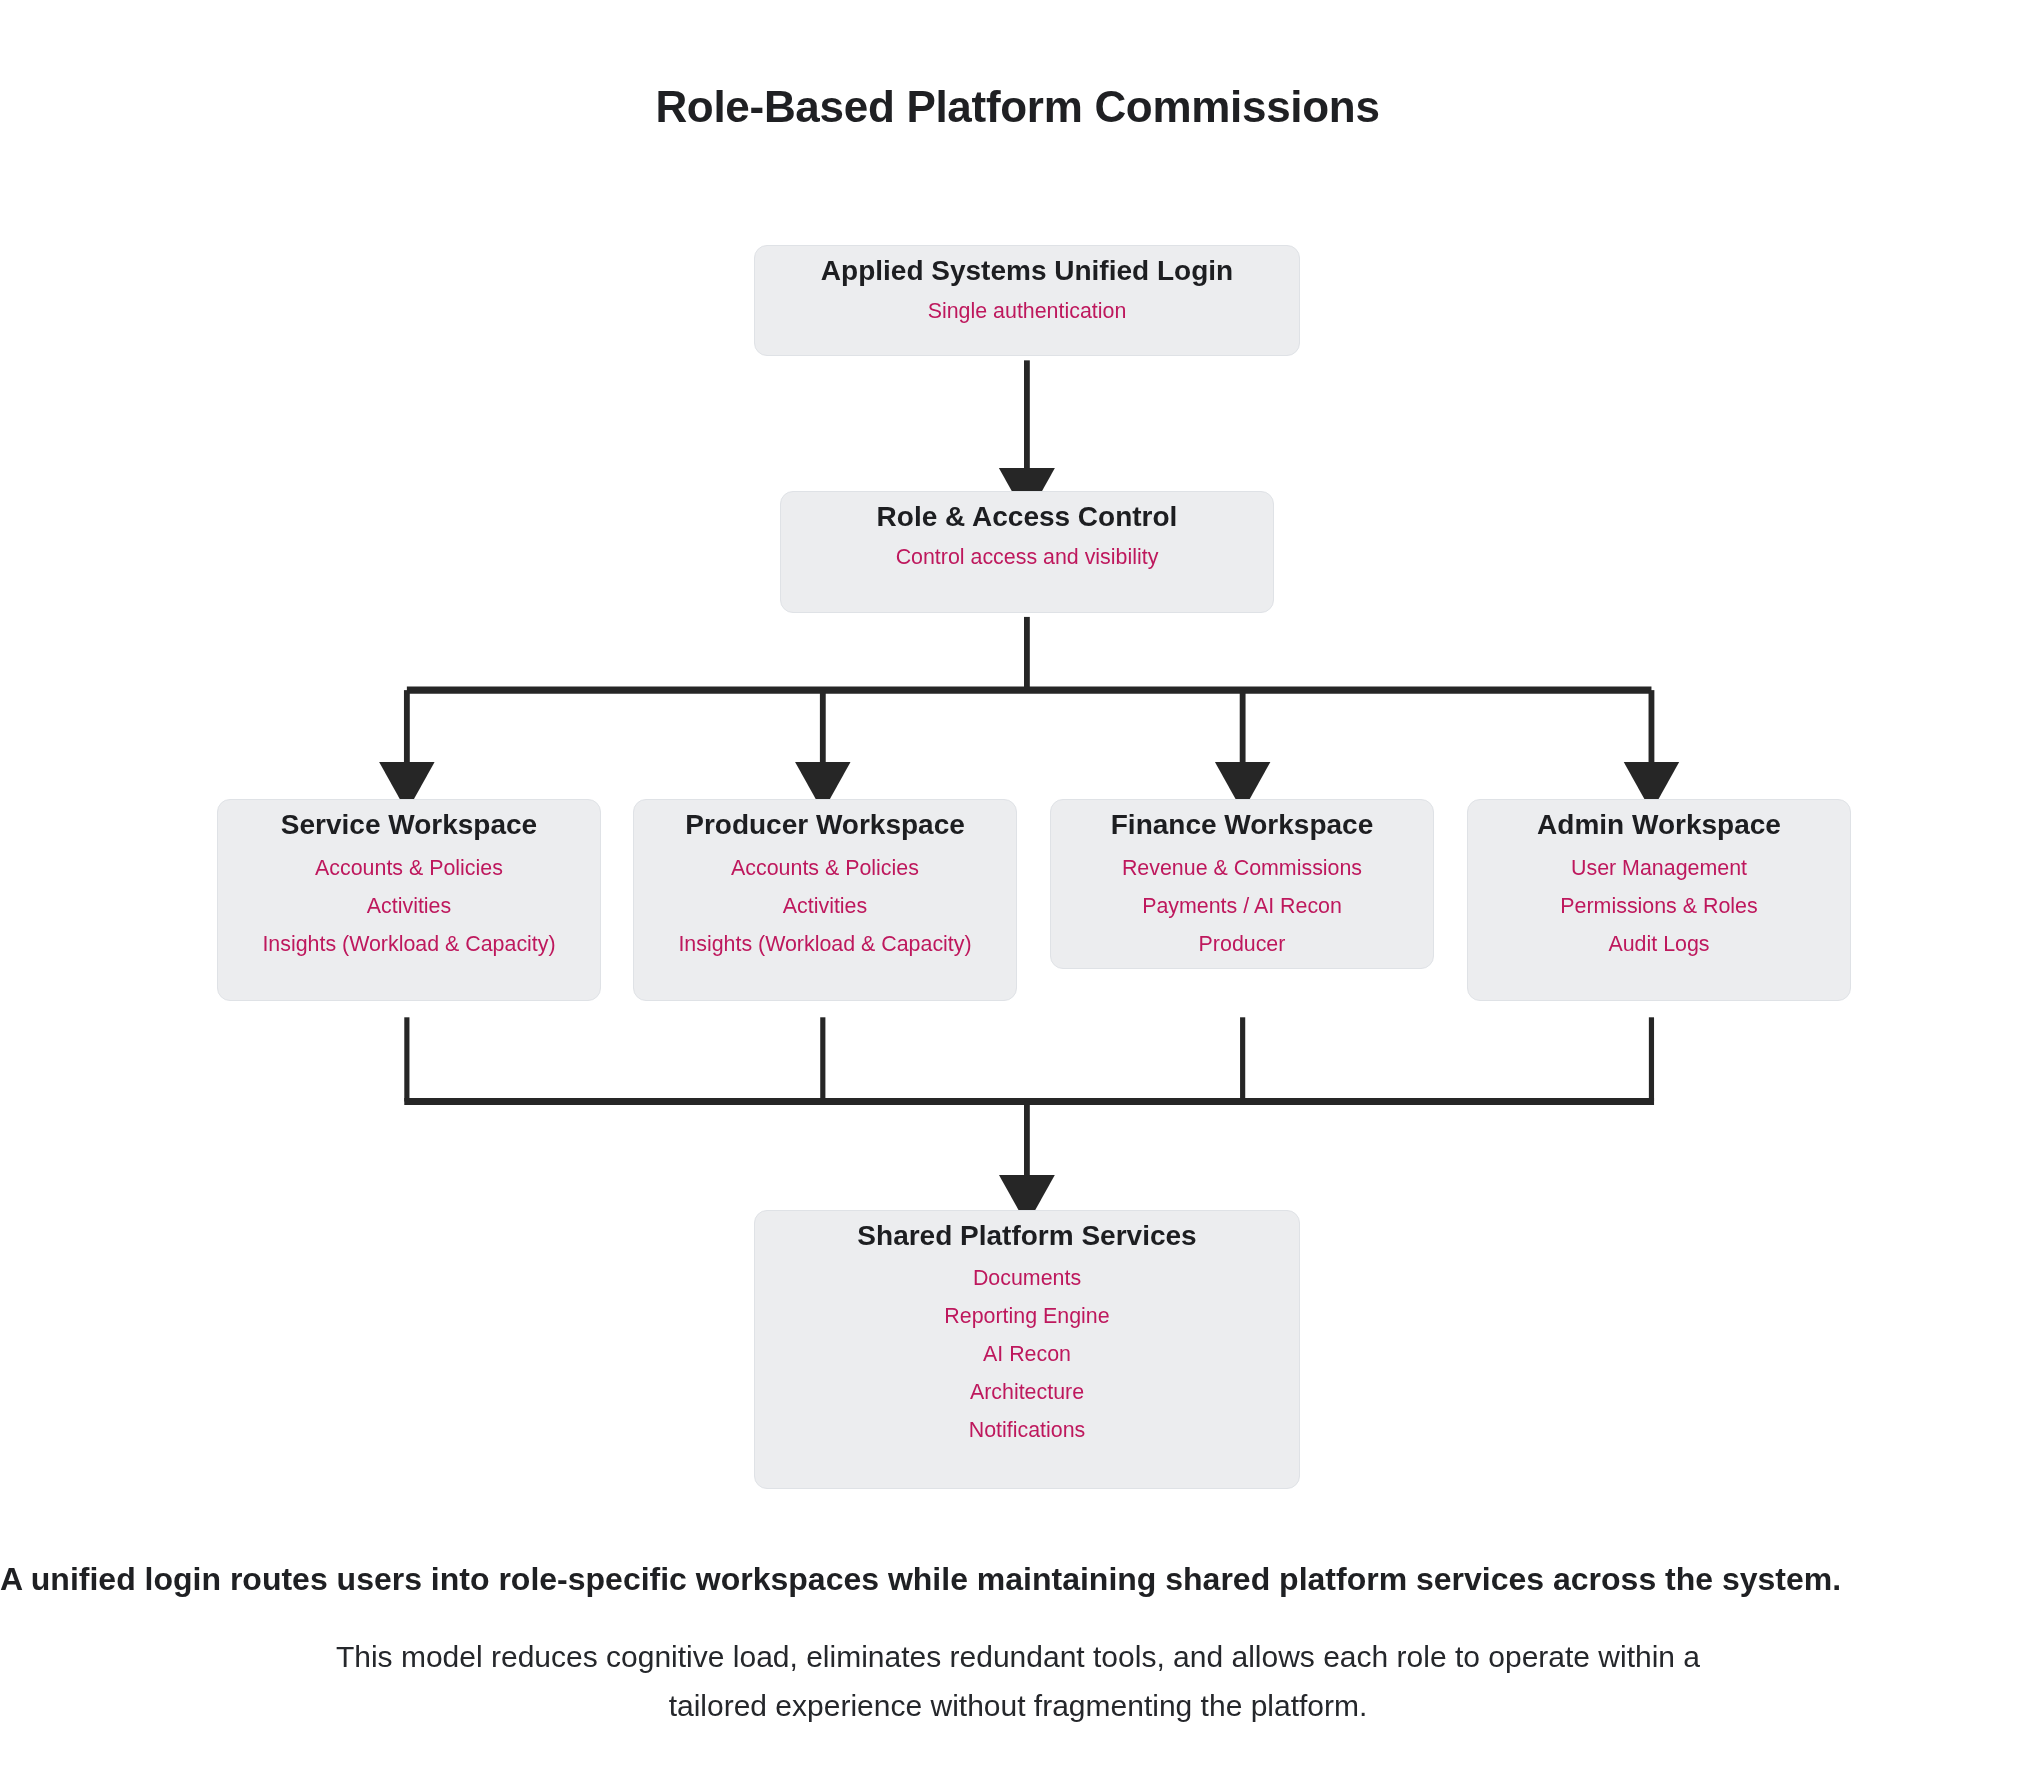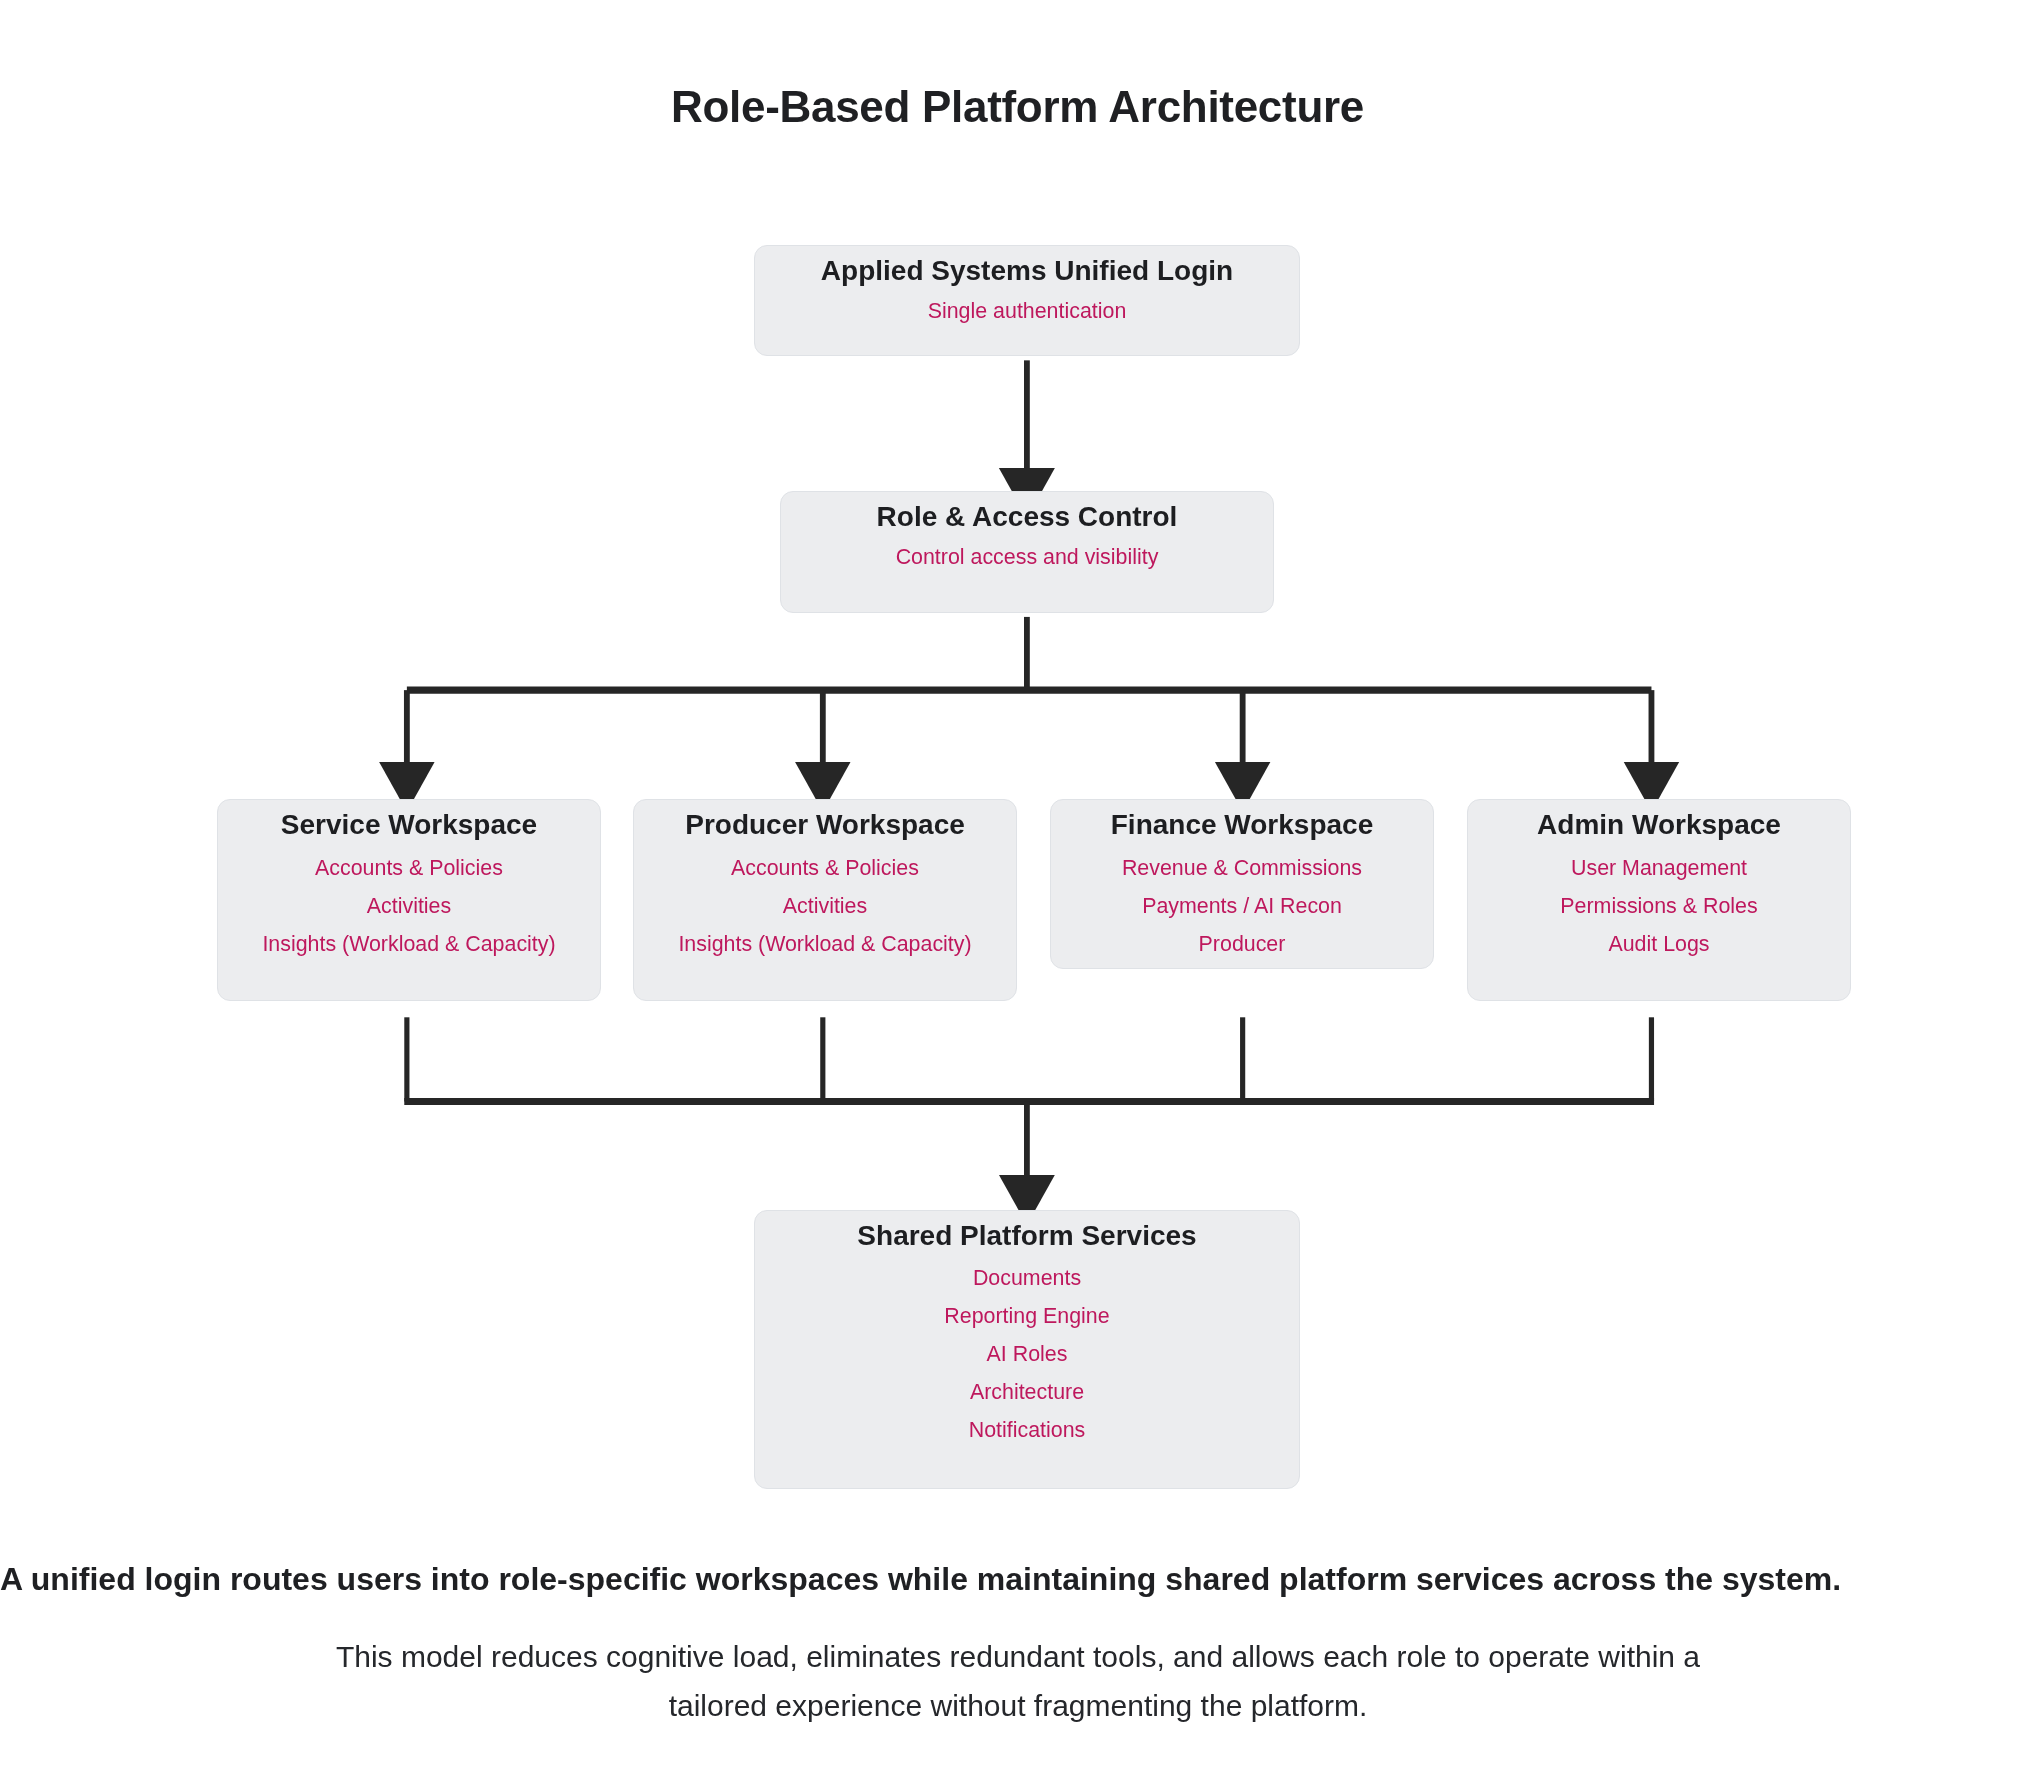--- a/index.html
+++ b/index.html
@@ -113,21 +113,21 @@
     font-weight: 400;
     color: #25272b;
     line-height: 1.62;
   }
 </style>
 </head>
 <body>
 
 <div id="canvas">
 
-  <div class="diagram-title">Role-Based Platform Architecture</div>
+  <div class="diagram-title">Role-Based Platform Commissions</div>
 
   <svg id="connectors" viewBox="0 0 3141 2764" width="2035" height="1791" xmlns="http://www.w3.org/2000/svg">
     <defs>
       <marker id="arrowhead" markerWidth="11" markerHeight="11" refX="1.2" refY="5" orient="auto" markerUnits="strokeWidth">
         <path d="M0,0.2 L0,9.8 L8.6,5 z" fill="#262626"></path>
       </marker>
     </defs>
 
     <line x1="1585" y1="556" x2="1585" y2="733" stroke="#262626" stroke-width="9" marker-end="url(#arrowhead)"></line>
 
@@ -183,21 +183,21 @@
     <div class="node-title">Admin Workspace</div>
     <div class="node-sub">User Management</div>
     <div class="node-sub">Permissions &amp; Roles</div>
     <div class="node-sub">Audit Logs</div>
   </div>
 
   <div class="node" id="node-shared">
     <div class="node-title">Shared Platform Services</div>
     <div class="node-sub">Documents</div>
     <div class="node-sub">Reporting Engine</div>
-    <div class="node-sub">AI Roles</div>
+    <div class="node-sub">AI Recon</div>
     <div class="node-sub">Architecture</div>
     <div class="node-sub">Notifications</div>
   </div>
 
   <div class="caption-lead">A unified login routes users into role-specific workspaces while maintaining shared platform services across the system.</div>
   <div class="caption-body">This model reduces cognitive load, eliminates redundant tools, and allows each role to operate within a tailored experience without fragmenting the platform.</div>
 
 </div>
 
 

